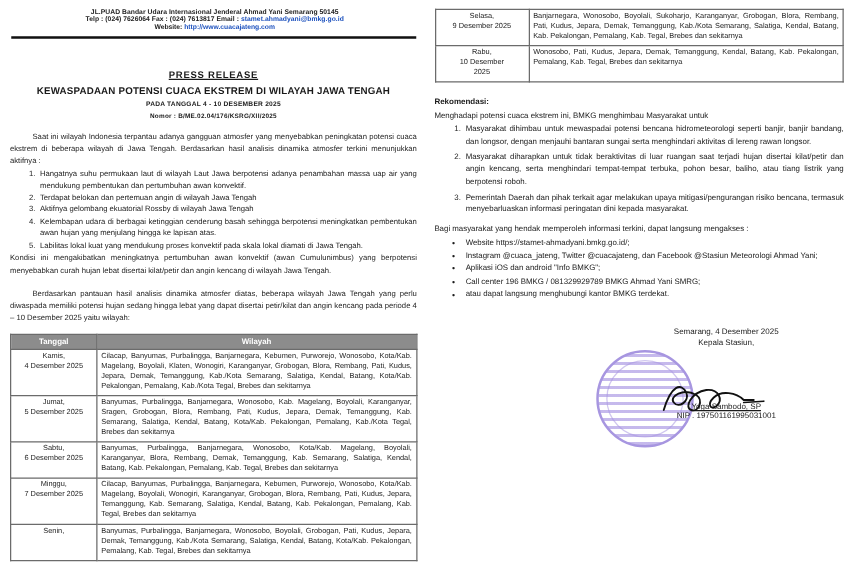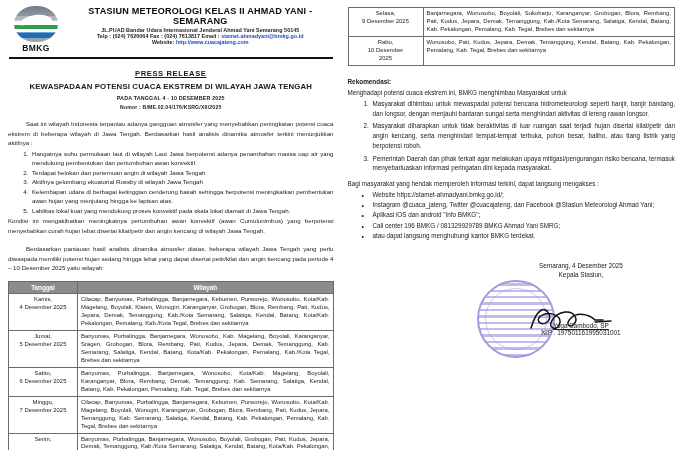--- a/index.html
+++ b/index.html
@@ -38,21 +38,21 @@
   .lh-l1{font-size:9.4px;font-weight:bold;letter-spacing:.25px;color:#0b0b0b;}
   .lh-l2{font-size:9.1px;font-weight:bold;letter-spacing:.2px;color:#0b0b0b;}
   .lh-l3{font-size:5.4px;font-weight:bold;color:#222;margin-top:1px;letter-spacing:.05px;}
   .lh-l4{font-size:5.4px;font-weight:bold;color:#222;letter-spacing:.05px;}
   .lh-l4 .mail{color:#1a4fbd;}
   .lh-l5{font-size:5.4px;font-weight:bold;color:#222;}
   .lh-l5 .web{color:#1a4fbd;}
   .rule{height:2px;background:#111;margin:3px 1px 0 1px;}
 
   
-  .title-block{text-align:center;margin-top:10px;}
+  .title-block{text-align:center;margin-top:24px;}
   .t-pr{font-size:7.6px;font-weight:bold;letter-spacing:.6px;text-decoration:underline;}
   .t-main{font-size:7.8px;font-weight:bold;letter-spacing:.15px;margin-top:4px;}
   .t-date{font-size:5.3px;font-weight:bold;margin-top:4px;letter-spacing:.2px;}
   .t-nomor{font-size:5.1px;font-weight:bold;margin-top:3px;letter-spacing:.2px;}
 
   
   .para{font-size:6.15px;line-height:1.55;text-align:justify;margin-top:9px;color:#1d1d1d;}
   .para.indent{text-indent:18px;}
   ol.numlist{margin:1px 0 0 0;padding-left:22px;font-size:6.15px;line-height:1.55;}
   ol.numlist li{text-align:justify;margin:0;padding-left:2px;}
@@ -100,26 +100,21 @@
   }
 </style>
 </head>
 <body>
 
 <div class="page">
 
   <div class="col col-left">
 
     <div class="letterhead">
-      <div class="logo-wrap">
-        <div class="logo"></div>
-        <div class="logo-text">BMKG</div>
-      </div>
       <div class="lh-text">
-        <div class="lh-l2">STASIUN METEOROLOGI KELAS II AHMAD YANI - SEMARANG</div>
         <div class="lh-l3">JL.PUAD Bandar Udara Internasional Jenderal Ahmad Yani Semarang 50145</div>
         <div class="lh-l4"><span>Telp : (024) 7626064 Fax : (024) 7613817  Email : </span><span class="mail">stamet.ahmadyani@bmkg.go.id</span></div>
         <div class="lh-l5"><span>Website: </span><span class="web">http://www.cuacajateng.com</span></div>
       </div>
     </div>
     <div class="rule"></div>
 
     <div class="title-block">
       <div class="t-pr">PRESS RELEASE</div>
       <div class="t-main">KEWASPADAAN POTENSI CUACA EKSTREM DI WILAYAH JAWA TENGAH</div>

